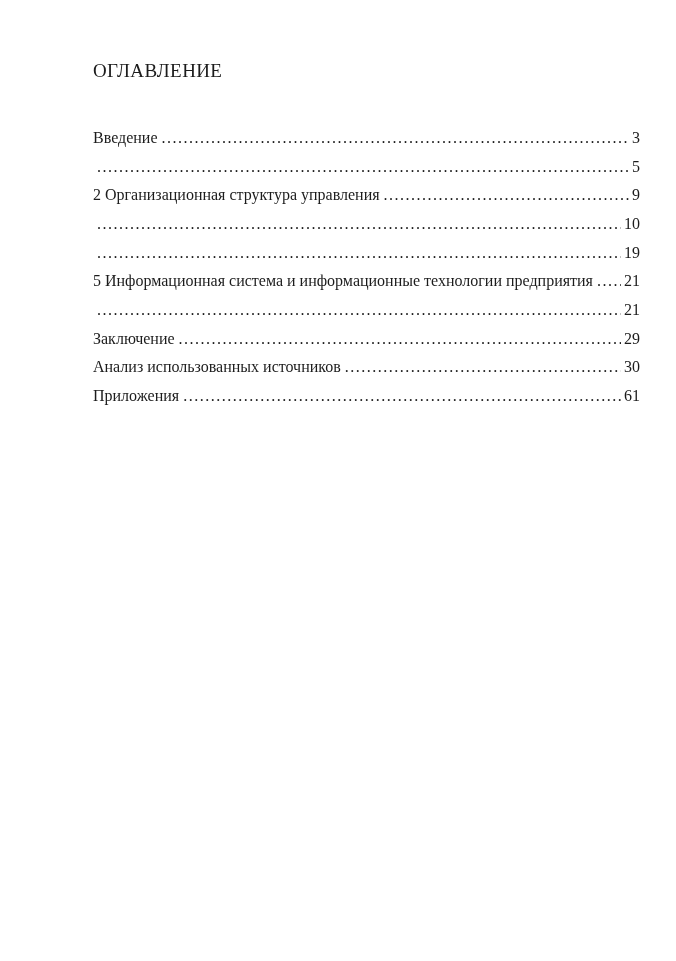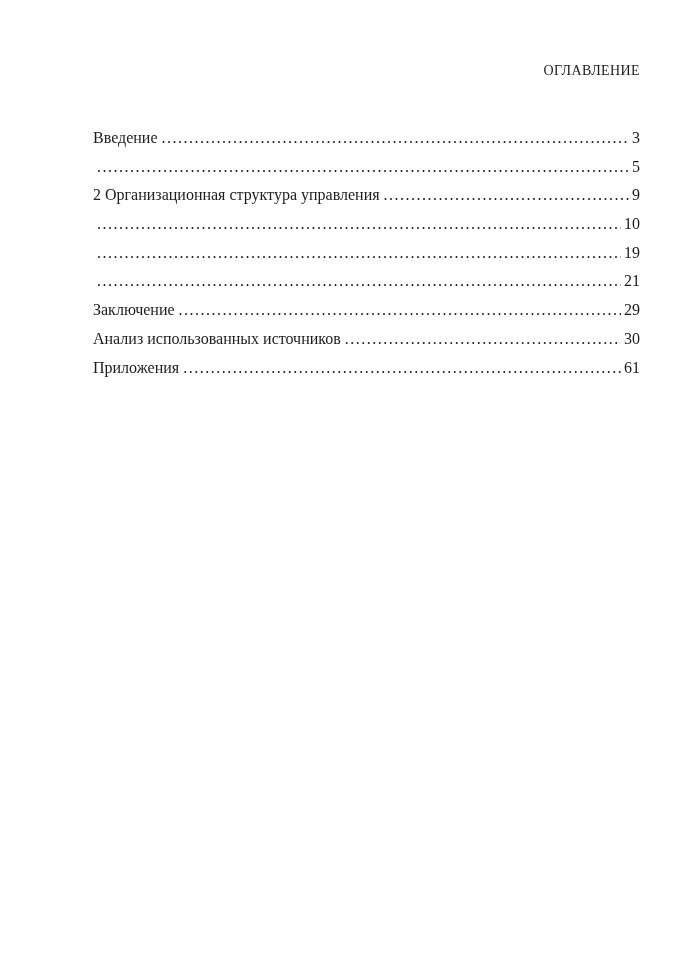--- a/index.html
+++ b/index.html
@@ -13,32 +13,32 @@
     height: 961px;
     background: #ffffff;
     box-sizing: border-box;
     padding: 61px 36px 0 93px;
     font-family: "Liberation Serif", "DejaVu Serif", serif;
     color: #1c1c1c;
     overflow: hidden;
   }
   .doc-title {
     margin: 0 0 43px 0;
-    text-align: right;
-    font-size: 14px;
+    text-align: left;
+    font-size: 19px;
     line-height: 20px;
     font-weight: 400;
     letter-spacing: 0.4px;
   }
   .toc {
     width: 100%;
   }
   .toc-row {
     display: flex;
-    align-items: center;
+    align-items: flex-end;
     height: 28.7px;
     font-size: 16px;
     line-height: 28.7px;
   }
   .toc-label {
     white-space: nowrap;
     flex: 0 0 auto;
   }
   .toc-leader {
     flex: 1 1 auto;
@@ -83,20 +83,25 @@
   <div class="toc-row">
     <span class="toc-leader"></span>
     <span class="toc-page">10</span>
   </div>
 
   <div class="toc-row">
     <span class="toc-leader"></span>
     <span class="toc-page">19</span>
   </div>
 
+  <div class="toc-row">
+    <span class="toc-label">5 Информационная система и информационные технологии предприятия</span>
+    <span class="toc-leader"></span>
+    <span class="toc-page">21</span>
+  </div>
 
   <div class="toc-row">
     <span class="toc-leader"></span>
     <span class="toc-page">21</span>
   </div>
 
   <div class="toc-row">
     <span class="toc-label">Заключение</span>
     <span class="toc-leader"></span>
     <span class="toc-page">29</span>

